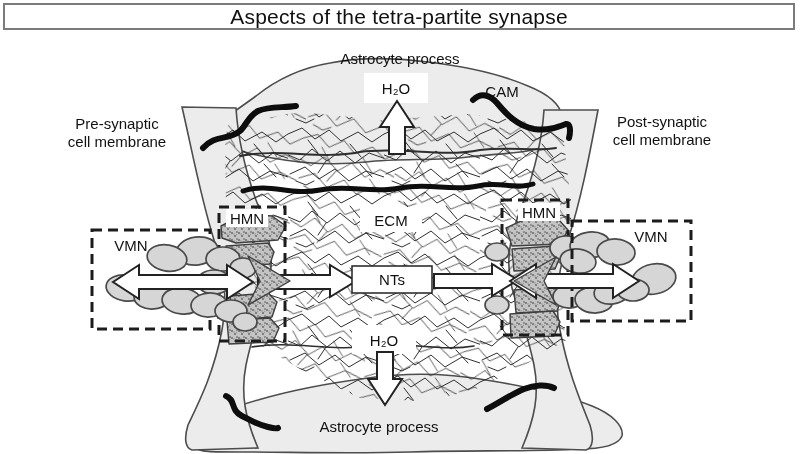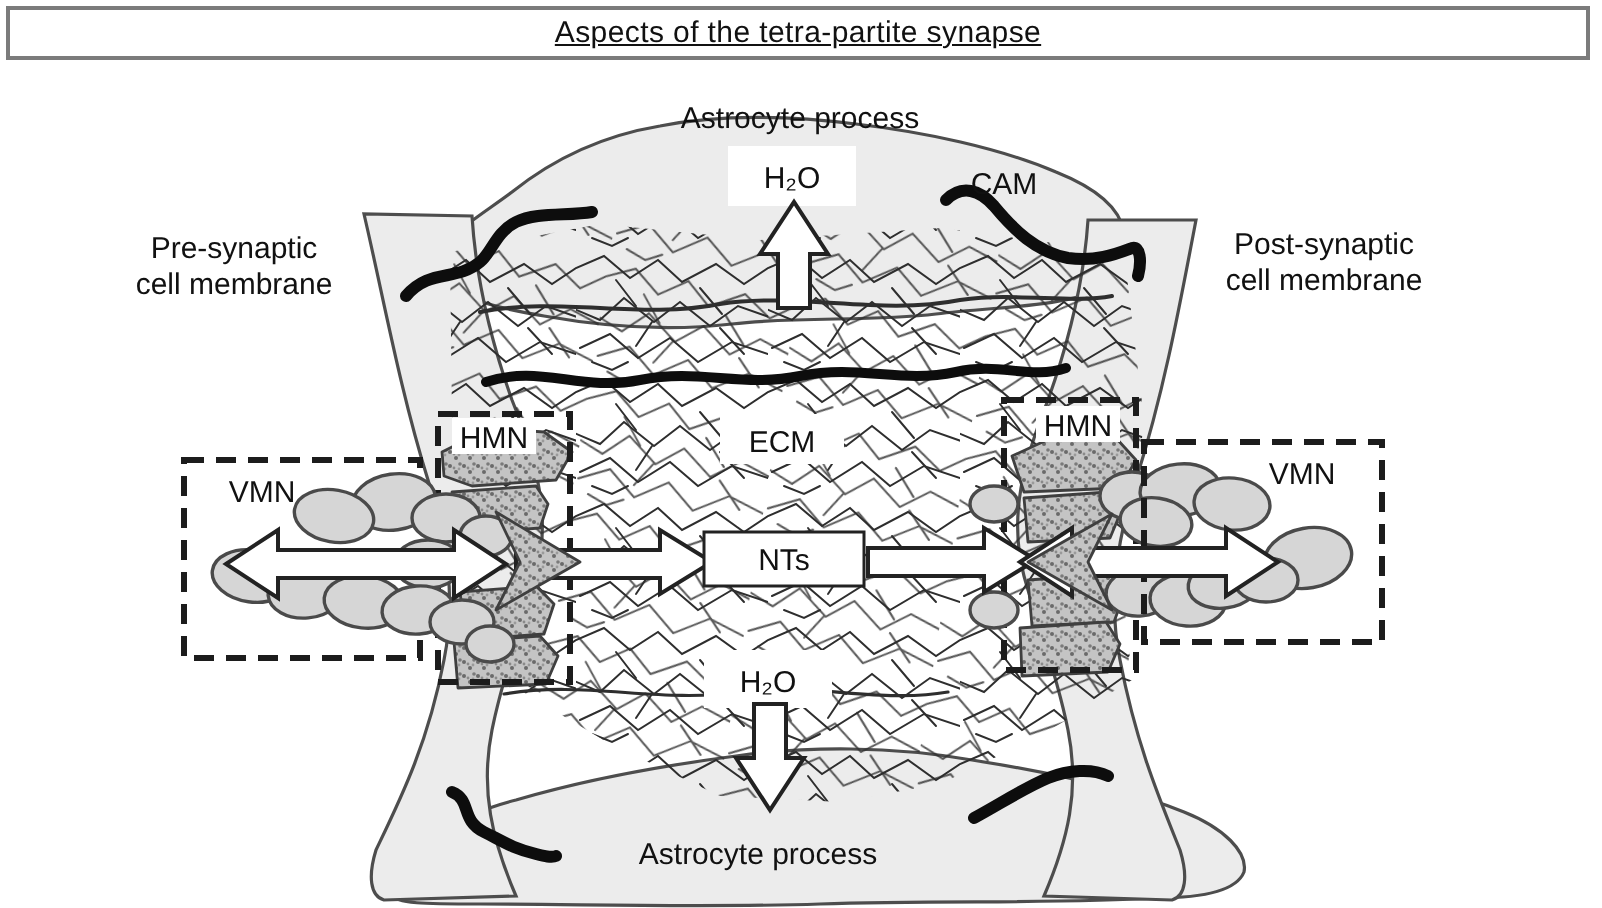--- a/index.html
+++ b/index.html
@@ -1,21 +1,21 @@
 <!DOCTYPE html>
 <html><head>
 <meta charset="utf-8">
 <style>
   html,body{margin:0;padding:0;background:#fff;}
   body{width:801px;height:454px;position:relative;font-family:"Liberation Sans","DejaVu Sans",sans-serif;}
   #title-box{
     position:absolute;left:3px;top:3px;width:792px;height:27px;
     border:2px solid #7b7b7b;box-sizing:border-box;background:#fff;
     display:flex;align-items:center;justify-content:center;
-    font-size:15px;color:#111;letter-spacing:.2px;text-decoration:underline;
+    font-size:21px;color:#111;letter-spacing:.2px;
   }
   #diagram{position:absolute;left:0;top:0;}
   .lbl{font-family:"Liberation Sans","DejaVu Sans",sans-serif;font-size:15px;fill:#111;}
   .lbl-s{font-family:"Liberation Sans","DejaVu Sans",sans-serif;font-size:15px;fill:#111;}
   .cellfill{fill:#ececec;stroke:#4d4d4d;stroke-width:1.6;}
   .meshln{stroke:#2e2e2e;stroke-width:1;fill:none;stroke-linecap:round;}
   .thick{stroke:#0d0d0d;fill:none;stroke-linecap:round;stroke-linejoin:round;}
   .whitearrow{fill:#fff;stroke:#222;stroke-width:2;stroke-linejoin:miter;}
   .dashbox{fill:none;stroke:#1c1c1c;stroke-width:3;stroke-dasharray:10 6;}
   .vesicle{fill:#d6d6d6;stroke:#4a4a4a;stroke-width:1.7;}

